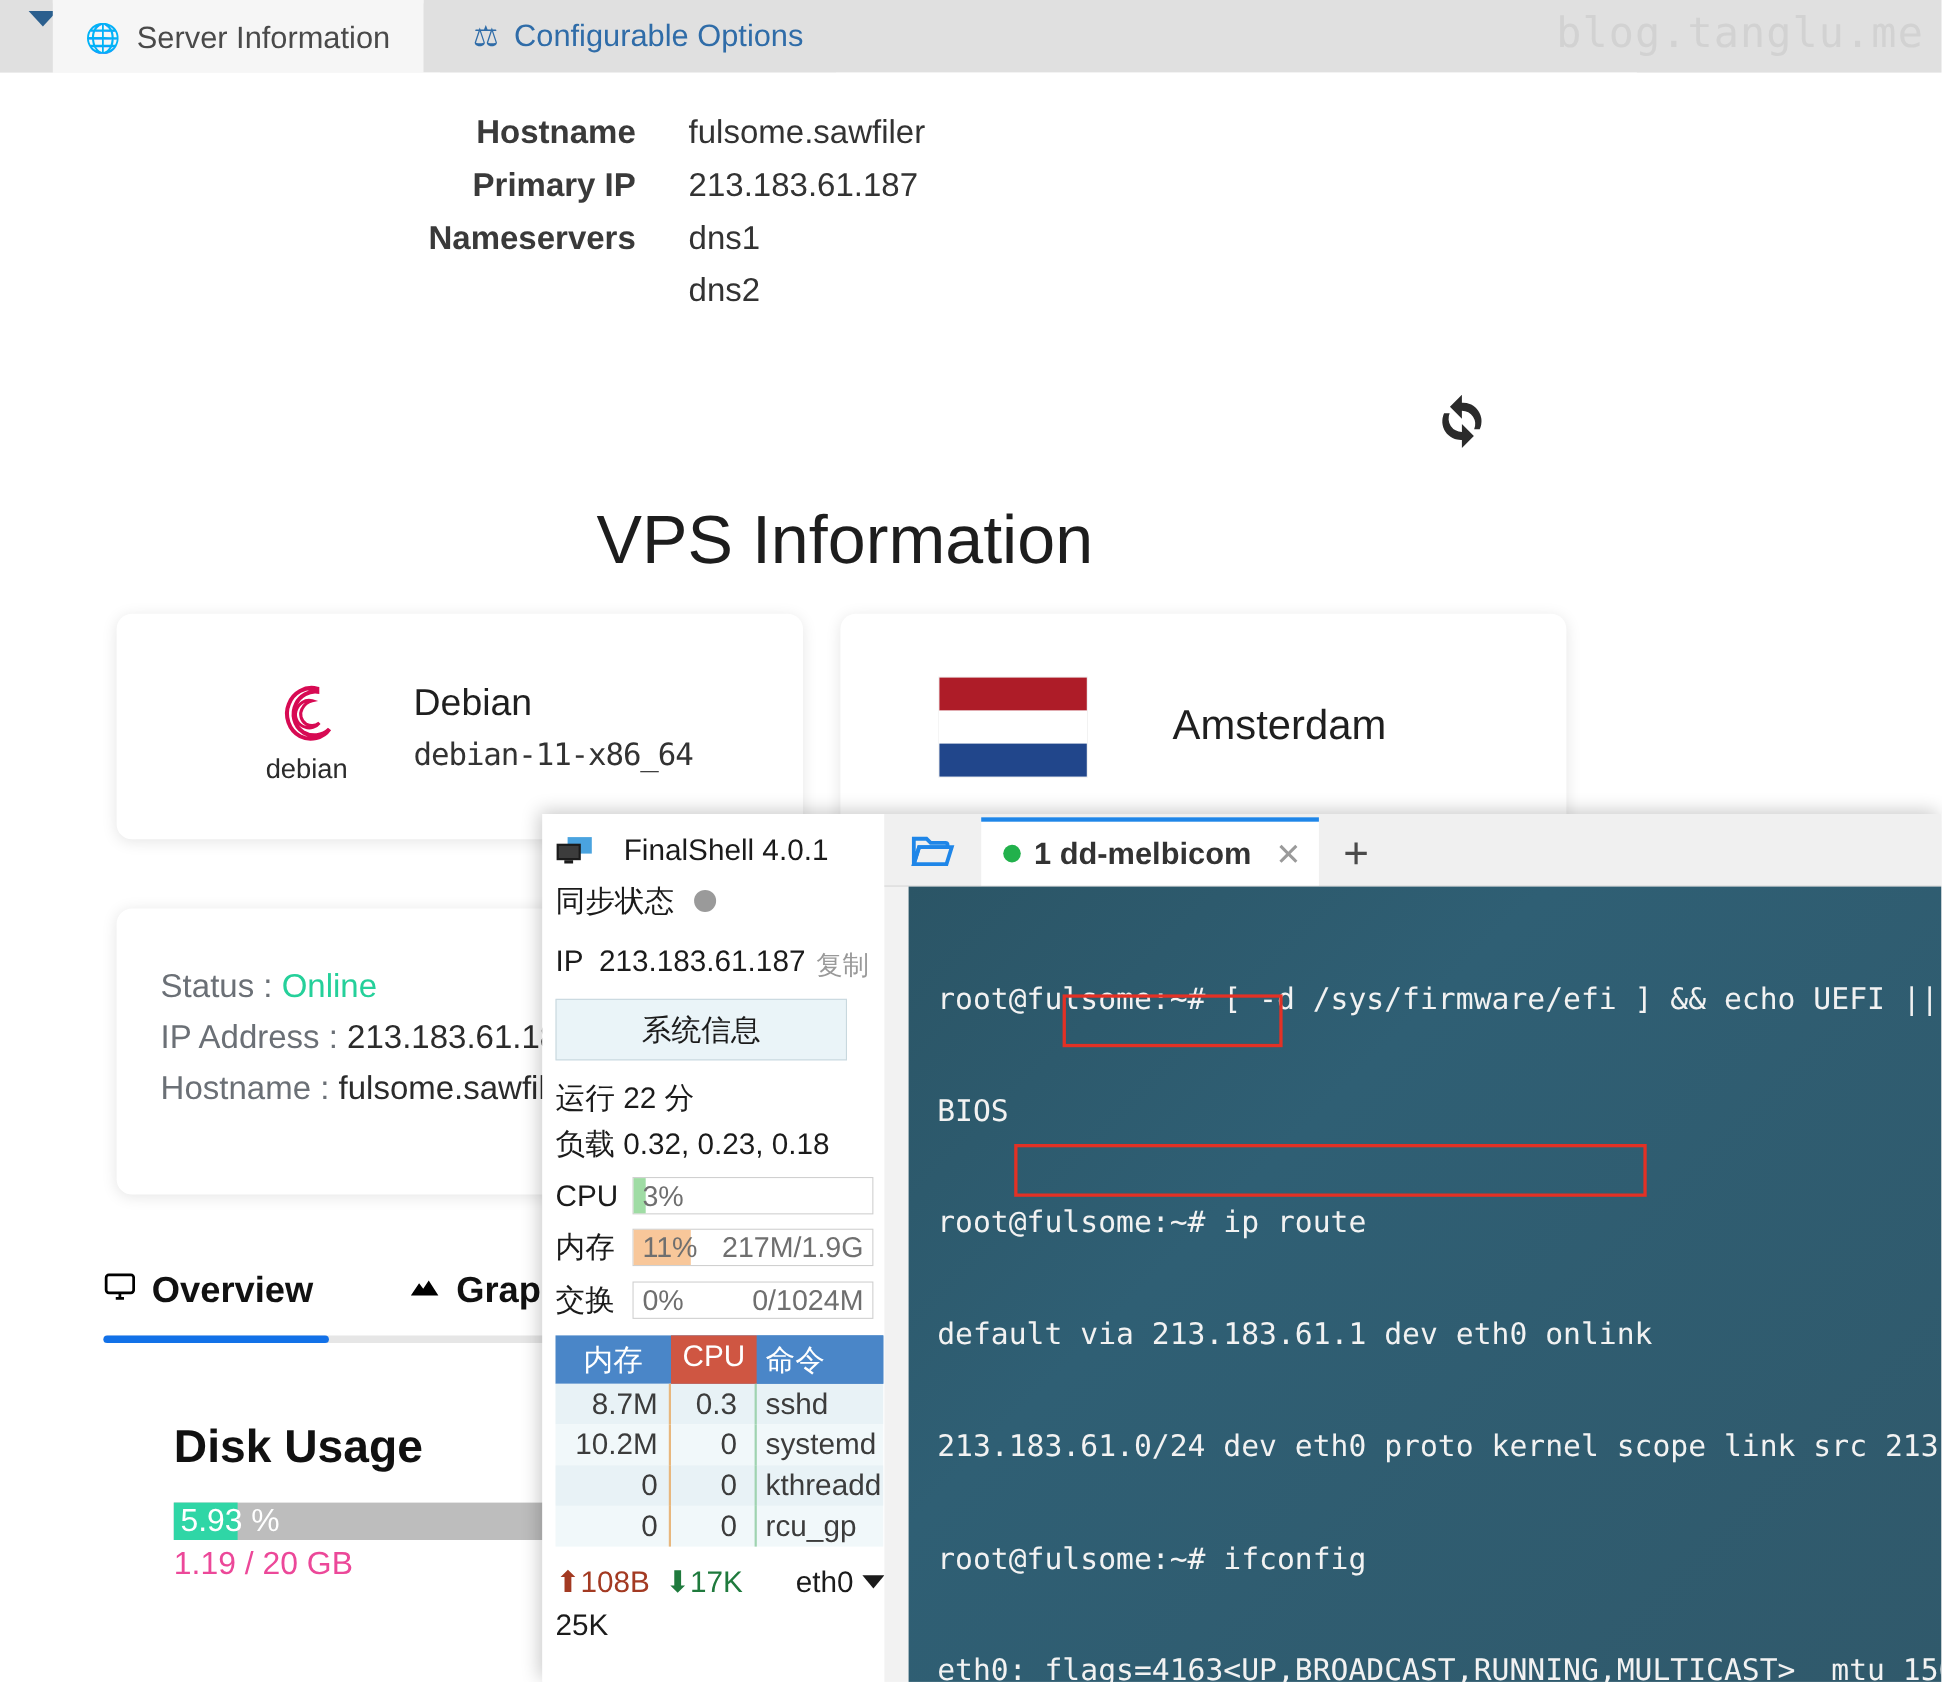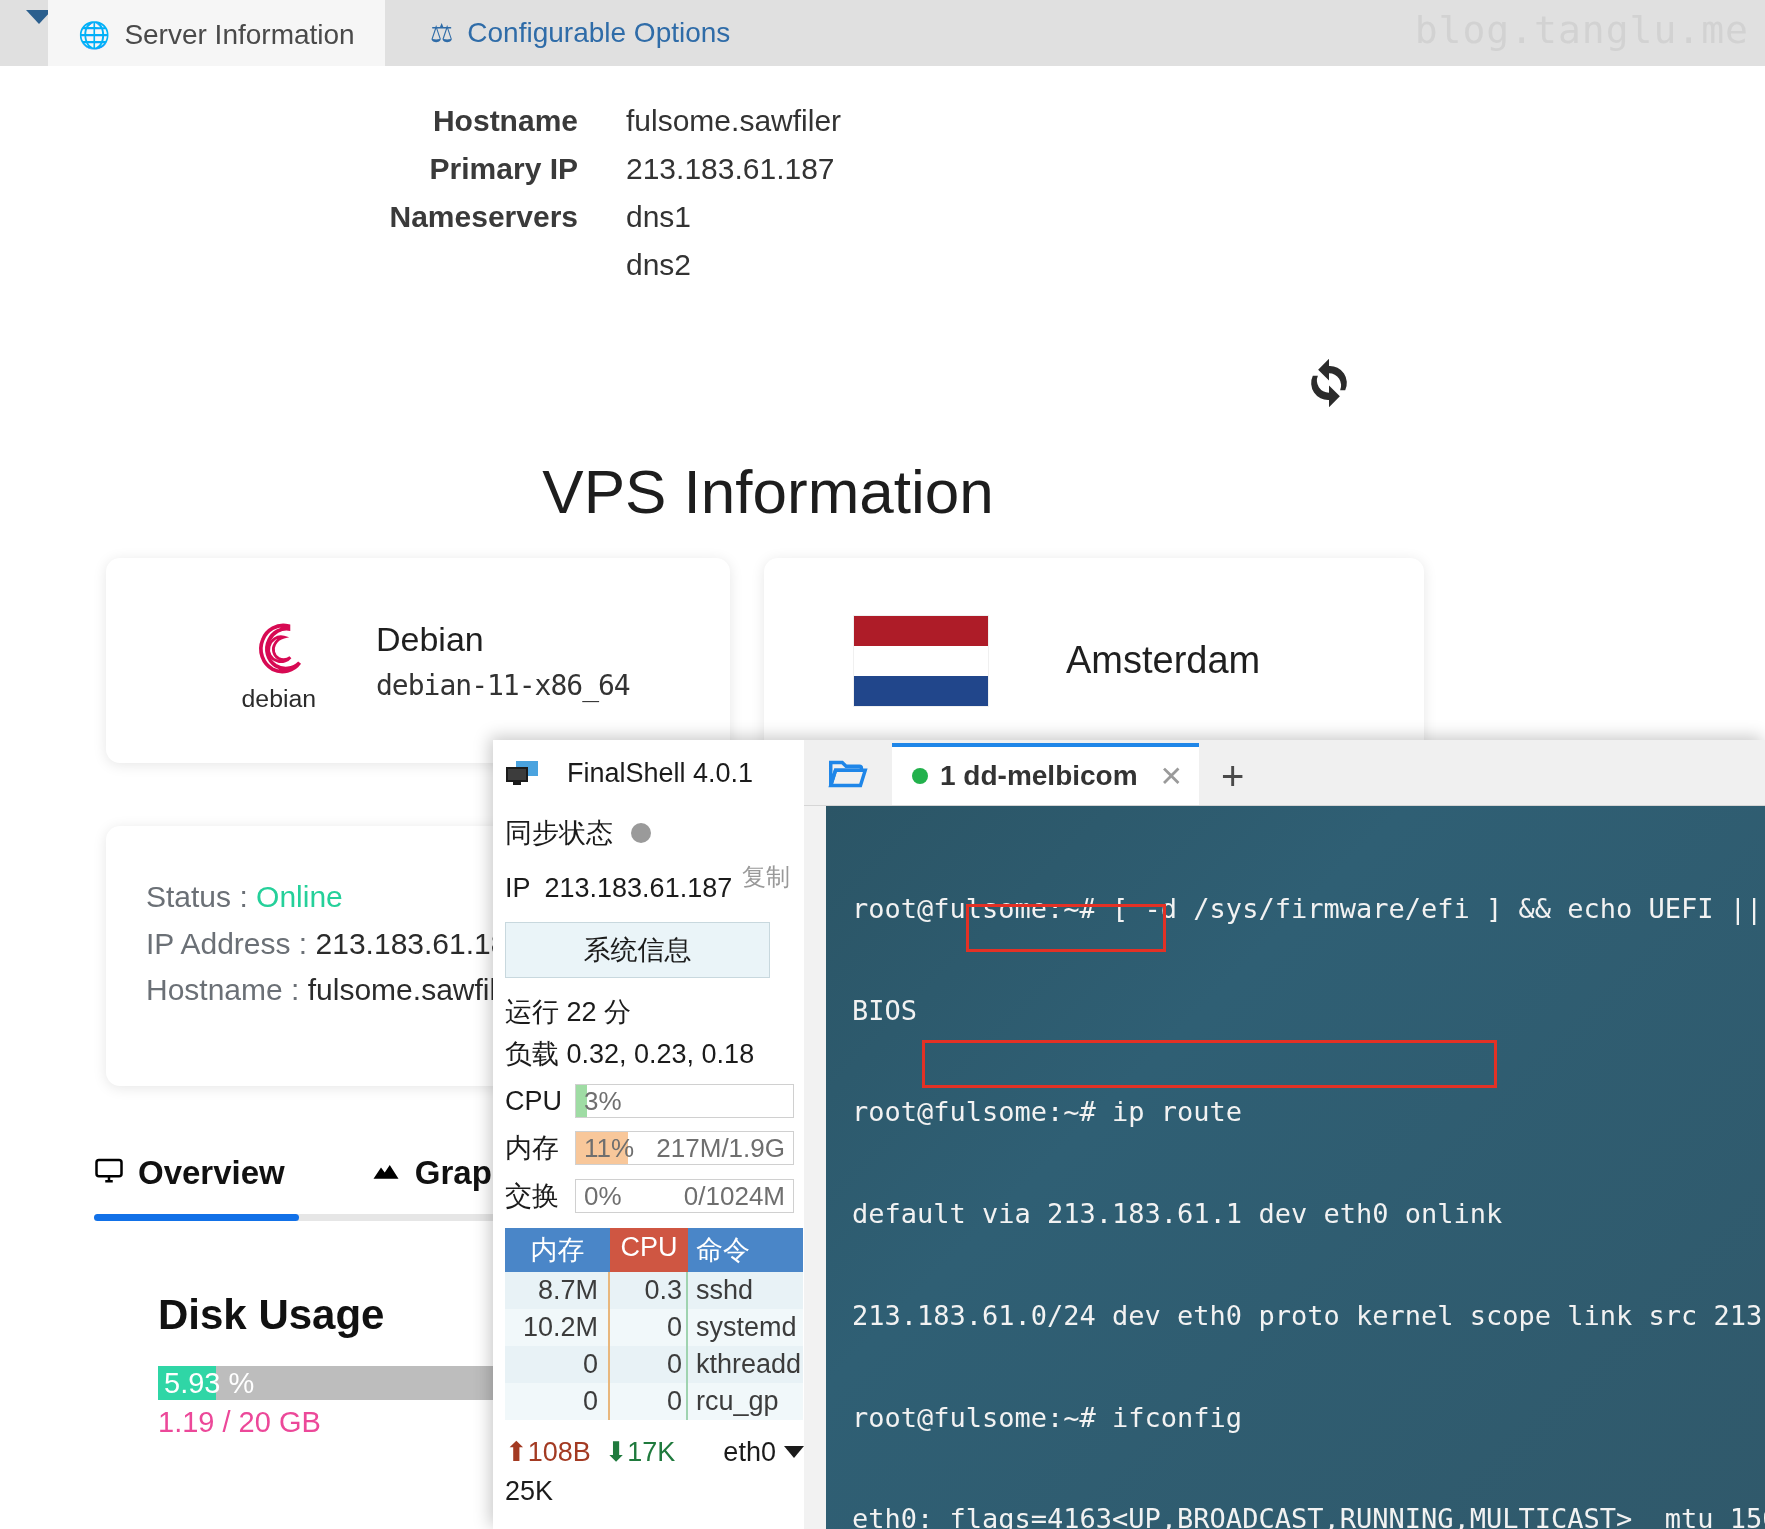--- a/index.html
+++ b/index.html
@@ -164,21 +164,21 @@
 
   
   .fs-left {
     width:311px; flex:none; background:#ffffff;
     padding:18px 10px 0 12px;
     position:relative;
   }
   .fs-brand { display:flex; align-items:center; gap:28px; font-size:27px; color:#1b1b1b; }
   .monitor-ico { width:34px; height:28px; position:relative; flex:none; }
 
-  .fs-sync { display:flex; align-items:center; gap:18px; margin-top:26px; font-size:27px; color:#1b1b1b; }
+  .fs-sync { display:flex; align-items:center; gap:18px; margin-top:12px; font-size:27px; color:#1b1b1b; }
   .dot-grey { width:20px; height:20px; border-radius:50%; background:#9a9a9a; display:inline-block; }
 
   .fs-ip { margin-top:22px; font-size:27px; color:#1b1b1b; display:flex; align-items:baseline; gap:14px;}
   .fs-copy { position:absolute; right:14px; top:121px; font-size:24px; color:#999; }
 
   .fs-sysbtn {
     margin-top:18px; height:56px; width:265px;
     background:#eaf4f8; border:1px solid #c8d8de;
     display:flex; align-items:center; justify-content:center;
     font-size:27px; color:#1b1b1b;
@@ -199,21 +199,21 @@
 
   
   .proc { margin-top:14px; width:298px; }
   .proc-head { display:flex; background:#4a86c8; color:#ffffff; font-size:27px; }
   .proc-head .c1 { width:105px; text-align:center; padding:4px 0; }
   .proc-head .c2 { width:78px; text-align:center; padding:4px 0; background:#cf5642; }
   .proc-head .c3 { flex:1; padding:4px 0 4px 8px; background:#4a86c8; }
   .proc-row { display:flex; font-size:27px; color:#3c3c3c; background:#e8f2f6; }
   .proc-row:nth-child(odd) { background:#f1f8fa; }
   .proc-row .c1 { width:105px; text-align:right; padding:3px 10px 3px 0; border-right:2px solid #e8b77d; }
-  .proc-row .c2 { width:78px; text-align:right; padding:3px 4px 3px 0; border-right:2px solid #9fd3b0; }
+  .proc-row .c2 { width:78px; text-align:right; padding:3px 16px 3px 0; border-right:2px solid #9fd3b0; }
   .proc-row .c3 { flex:1; padding:3px 0 3px 8px; }
 
   .netrow {
     margin-top:16px; display:flex; align-items:center; gap:14px;
     font-size:27px;
   }
   .netrow .up { color:#a33a22; }
   .netrow .down { color:#1f7a3d; }
   .netrow .eth { color:#1b1b1b; margin-left:34px; display:flex; align-items:center; gap:8px;}
   .caret-down { width:0;height:0;border-left:10px solid transparent;border-right:10px solid transparent;border-top:12px solid #1b1b1b;}

